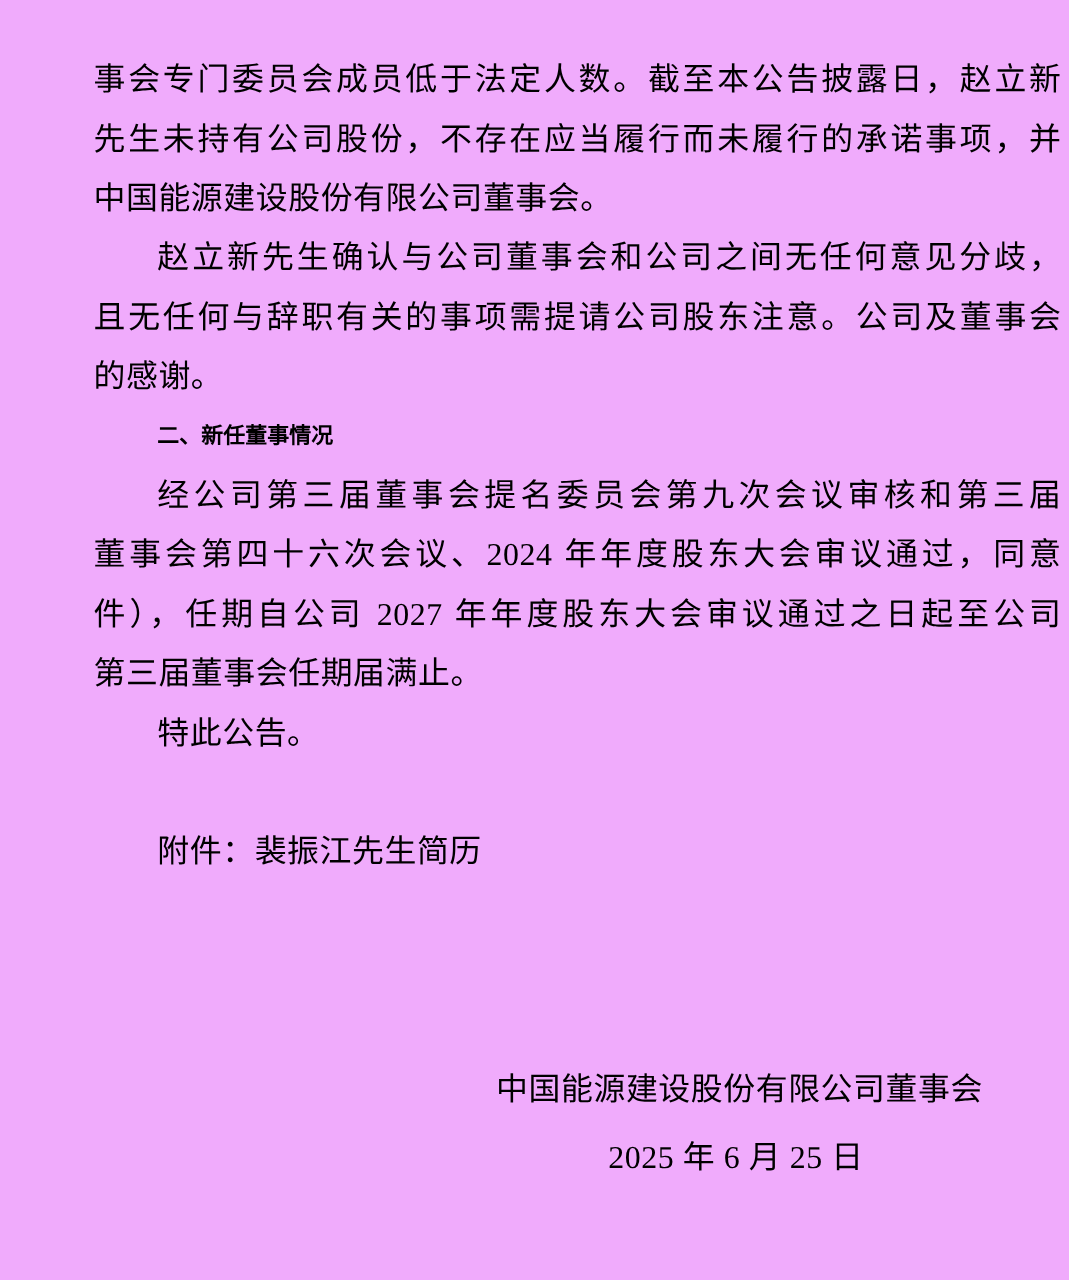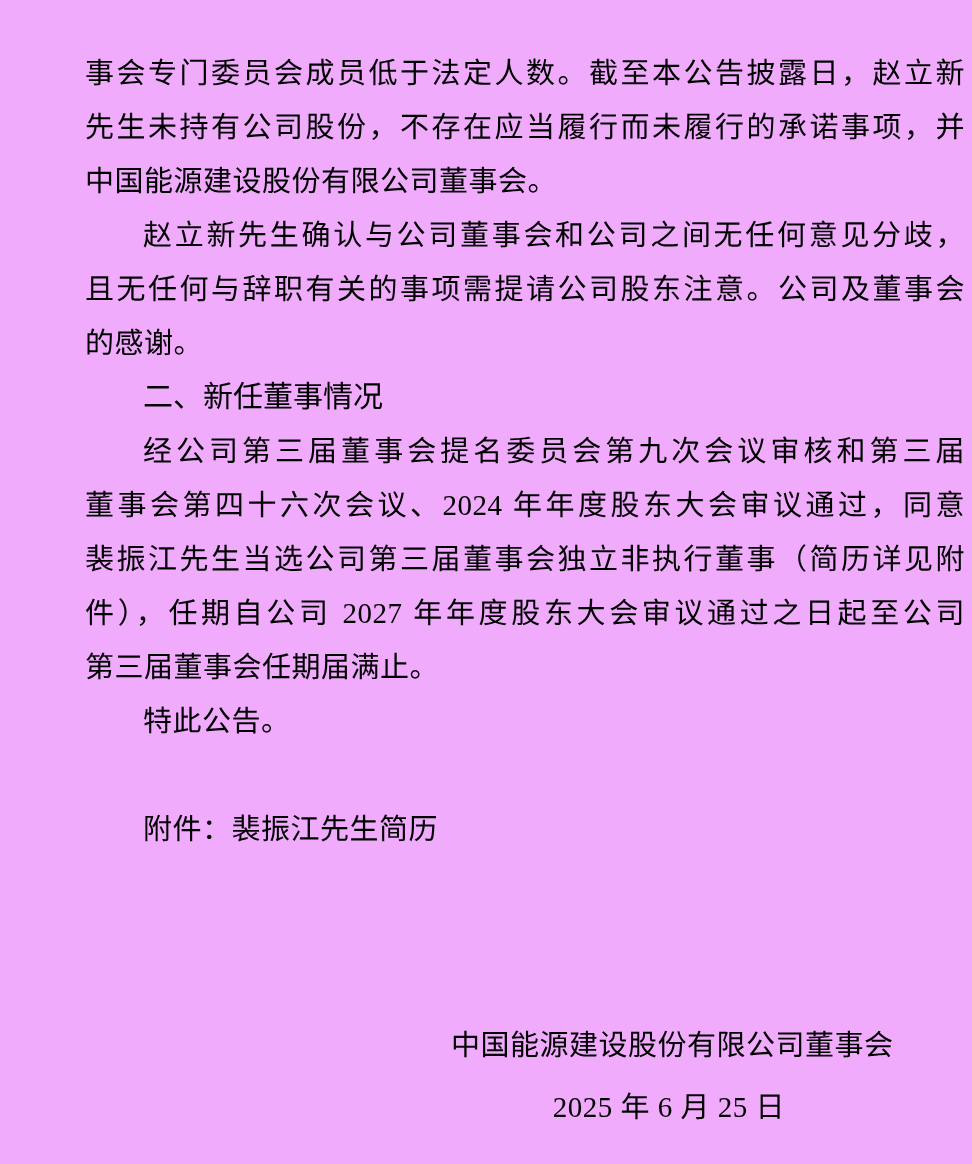--- a/index.html
+++ b/index.html
@@ -32,22 +32,22 @@
   .just {
     text-align: justify;
     text-align-last: justify;
     text-justify: inter-ideograph;
   }
   .indent {
     text-indent: 58px;
   }
   .heading {
     font-family: "Liberation Sans", "DejaVu Sans", sans-serif;
-    font-weight: normal;
-    font-size: 30px;
+    font-weight: bold;
+    font-size: 20px;
     letter-spacing: 0;
   }
   .spacer {
     height: 54px;
   }
   .spacer-double {
     height: 108px;
   }
   .signature {
     width: 436px;
@@ -72,21 +72,20 @@
     <div class="line">中国能源建设股份有限公司董事会。</div>
 
     <div class="line just indent">赵立新先生确认与公司董事会和公司之间无任何意见分歧，</div>
     <div class="line just">且无任何与辞职有关的事项需提请公司股东注意。公司及董事会</div>
     <div class="line">的感谢。</div>
 
     <div class="line heading indent">二、新任董事情况</div>
 
     <div class="line just indent">经公司第三届董事会提名委员会第九次会议审核和第三届</div>
     <div class="line just">董事会第四十六次会议、2024 年年度股东大会审议通过，同意</div>
-    <div class="line just">裴振江先生当选公司第三届董事会独立非执行董事（简历详见附</div>
     <div class="line just">件），任期自公司 2027 年年度股东大会审议通过之日起至公司</div>
     <div class="line">第三届董事会任期届满止。</div>
 
     <div class="line indent">特此公告。</div>
 
     <div class="spacer"></div>
 
     <div class="line indent">附件：裴振江先生简历</div>
 
     <div class="spacer-double"></div>

